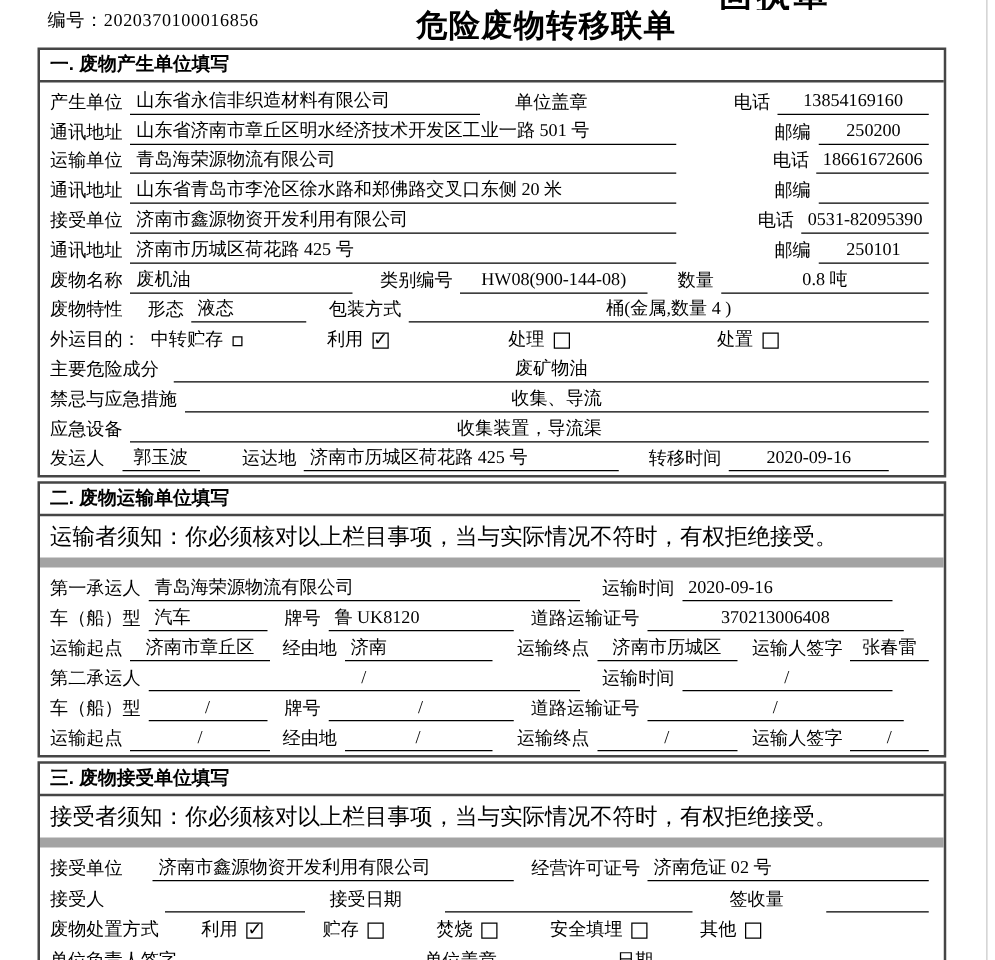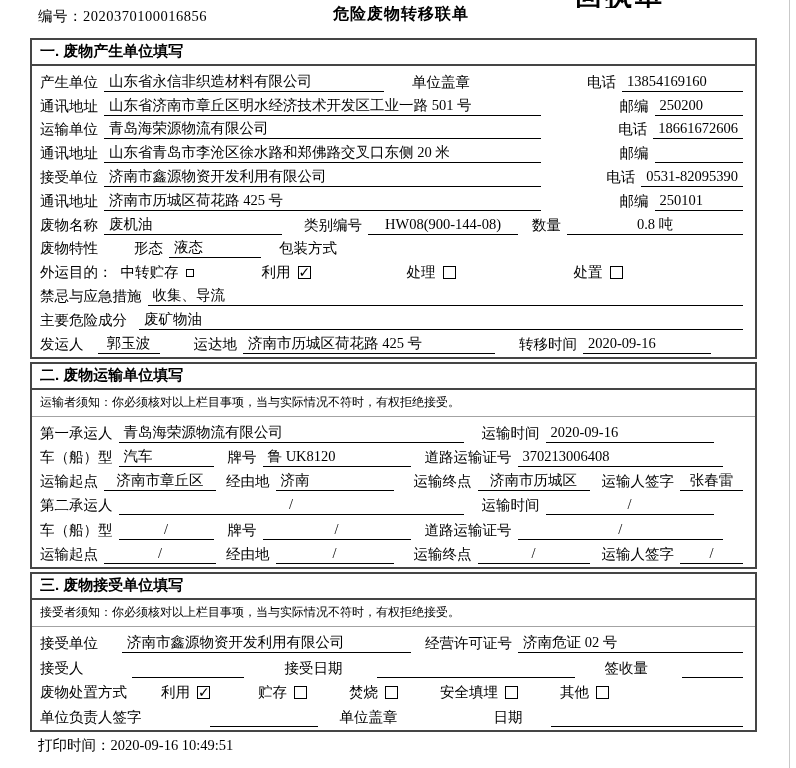--- a/index.html
+++ b/index.html
@@ -4,42 +4,42 @@
 <style>
   * { margin:0; padding:0; box-sizing:border-box; }
   html,body { width:796px; height:768px; background:#fff; color:#000;
     font-family:"Liberation Serif","DejaVu Serif",serif; font-size:14px; overflow:hidden; }
   .page { position:relative; width:796px; height:768px; }
   .right-edge { position:absolute; left:789px; top:0; width:1px; height:768px; background:#c9c9c9; }
 
   
   .hdr { position:relative; height:38px; }
   .doc-no { position:absolute; left:38px; top:7px; font-size:14.5px; letter-spacing:.5px; }
-  .doc-title { position:absolute; left:333px; top:4px; font-size:16px; font-weight:bold;
+  .doc-title { position:absolute; left:333px; top:4px; font-size:25px; font-weight:bold;
     font-family:Liberation Sans, sans-serif; letter-spacing:1px; }
   .clip-wrap { position:absolute; left:575px; top:0; width:140px; height:8px; overflow:hidden; }
   .clip-txt { position:relative; top:-21px; display:inline-block; font-size:27px; font-weight:bold;
     font-family:"Liberation Sans","DejaVu Sans",sans-serif; letter-spacing:3px; }
 
   
   .form { margin-left:30px; width:727px; }
   .box { border:2px solid #454545; margin-bottom:3px; background:#fff; }
   .box-title { font-family:Liberation Sans, sans-serif; font-weight:bold;
     font-size:15px; padding:2px 8px 3px 8px; border-bottom:2px solid #454545; }
-  .notice { padding:4px 8px 5px 8px; border-bottom:1px solid #a3a3a3; font-size:12px; }
+  .notice { padding:4px 8px 5px 8px; border-bottom:8px solid #a3a3a3; font-size:18px; }
   .content { padding:2px 12px 3px 8px; }
 
   .row { display:flex; align-items:flex-end; white-space:nowrap; font-size:14.5px; }
   .s1 .row { height:23.8px; }
   .s2 .row { height:24.2px; }
   .s3 .row { height:24.6px; }
   .lbl { line-height:19px; margin-right:6px;text-align:right; }
   .f { border-bottom:1px solid #000; line-height:19px; padding:0 5px; min-height:19px;font-family:Liberation Serif, serif; }
   .c { text-align:center; }
-  .g { flex:1; }
+  .g { flex:1;text-align:center; }
   .sp { display:inline-block; }
 
   
   .opt { display:flex; align-items:center; line-height:19px; }
   .cb { display:inline-block; width:13px; height:13px; border:1.5px solid #000;
     margin-left:7px; position:relative; top:0px; }
   .cb.small { width:8px; height:8px; border-width:1px; }
   .cb.checked::after { content:"✓"; position:absolute; left:0px; top:-4px; font-size:14px;
     font-weight:bold; font-family:"DejaVu Sans",sans-serif; }
 
@@ -110,29 +110,30 @@
           <span class="g"></span>
           <span class="lbl">邮编</span>
           <span class="f g" style="max-width:172px">250101</span>
         </div>
 
         <div class="row">
           <span class="lbl">废物名称</span>
           <span class="f" style="width:178px">废机油</span>
           <span class="lbl" style="margin-left:22px">类别编号</span>
           <span class="f c" style="width:150px">HW08(900-144-08)</span>
-          <span class="lbl" style="margin-left:14px">数量</span>
+          <span class="lbl" style="margin-left:24px">数量</span>
           <span class="f c g">0.8 吨</span>
         </div>
 
         <div class="row">
           <span class="lbl">废物特性</span>
-          <span class="lbl" style="margin-left:30px">形态</span>
+          <span class="lbl" style="margin-left:14px">形态</span>
           <span class="f" style="width:92px">液态</span>
           <span class="lbl" style="margin-left:18px">包装方式</span>
+          <span class="f g">桶(金属,数量  4 )</span>
         </div>
 
         <div class="row">
           <span class="lbl">外运目的：</span>
           <span class="opt" style="margin-left:2px">
             <span>中转贮存</span>
             <span class="cb small"></span>
           </span>
           <span class="opt" style="margin-left:68px">
             <span>利用</span>
@@ -142,29 +143,33 @@
             <span>处理</span>
             <span class="cb"></span>
           </span>
           <span class="opt" style="margin-left:118px">
             <span>处置</span>
             <span class="cb"></span>
           </span>
         </div>
 
         <div class="row">
+          <span class="lbl">主要危险成分</span>
+          <span class="f g" style="margin-left:6px">废矿物油</span>
+        </div>
+
+        <div class="row">
           <span class="lbl">禁忌与应急措施</span>
           <span class="f g">收集、导流</span>
         </div>
 
         <div class="row">
-          <span class="lbl">主要危险成分</span>
-          <span class="f g" style="margin-left:6px">废矿物油</span>
-        </div>
-
+          <span class="lbl">应急设备</span>
+          <span class="f g">收集装置，导流渠</span>
+        </div>
 
         <div class="row">
           <span class="lbl">发运人</span>
           <span class="f c" style="width:62px;margin-left:8px">郭玉波</span>
           <span class="lbl" style="margin-left:34px">运达地</span>
           <span class="f" style="width:252px">济南市历城区荷花路 425 号</span>
           <span class="lbl" style="margin-left:24px">转移时间</span>
           <span class="f g" style="max-width:165px">2020-09-16</span>
           <span class="sp" style="width:32px"></span>
         </div>
@@ -247,21 +252,21 @@
           <span class="lbl">接受单位</span>
           <span class="f" style="width:293px;margin-left:18px">济南市鑫源物资开发利用有限公司</span>
           <span class="lbl" style="margin-left:14px">经营许可证号</span>
           <span class="f" style="width:228px">济南危证 02 号</span>
           <span class="g"></span>
         </div>
 
         <div class="row">
           <span class="lbl">接受人</span>
           <span class="f" style="width:112px;margin-left:42px"></span>
-          <span class="lbl" style="margin-left:41px">接受日期</span>
+          <span class="lbl" style="margin-left:20px">接受日期</span>
           <span class="f" style="width:198px;margin-left:28px"></span>
           <span class="lbl" style="margin-left:30px">签收量</span>
           <span class="f g" style="margin-left:28px"></span>
         </div>
 
         <div class="row">
           <span class="lbl">废物处置方式</span>
           <span class="opt" style="margin-left:28px">
             <span>利用</span>
             <span class="cb checked"></span>

